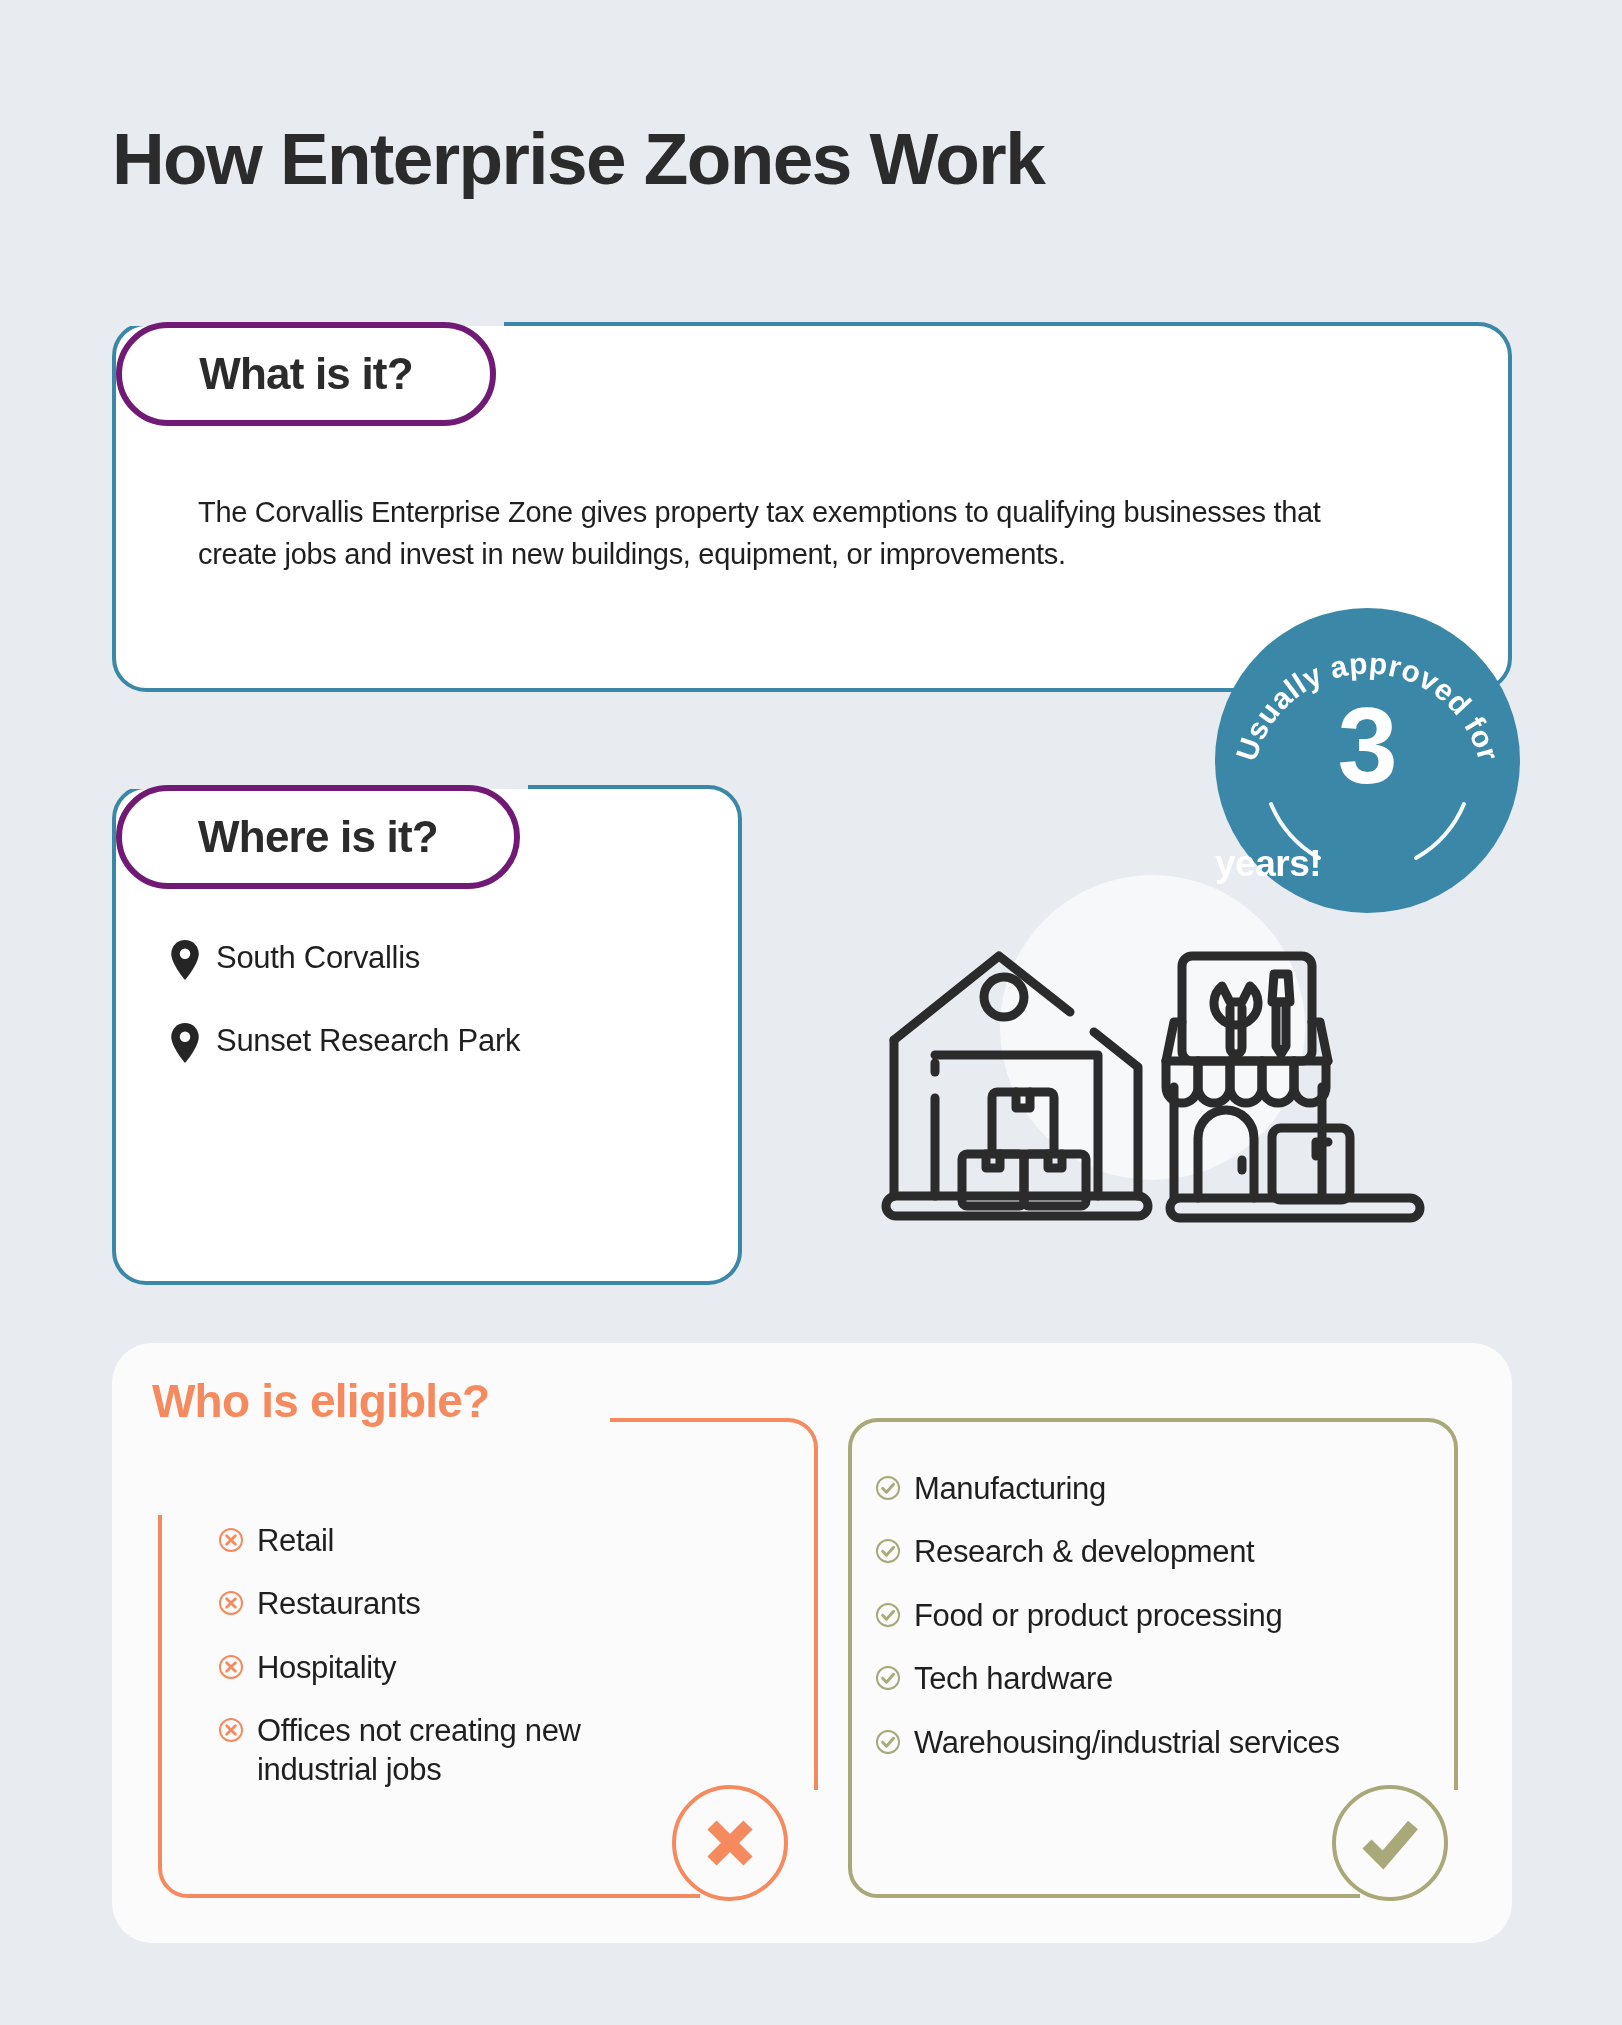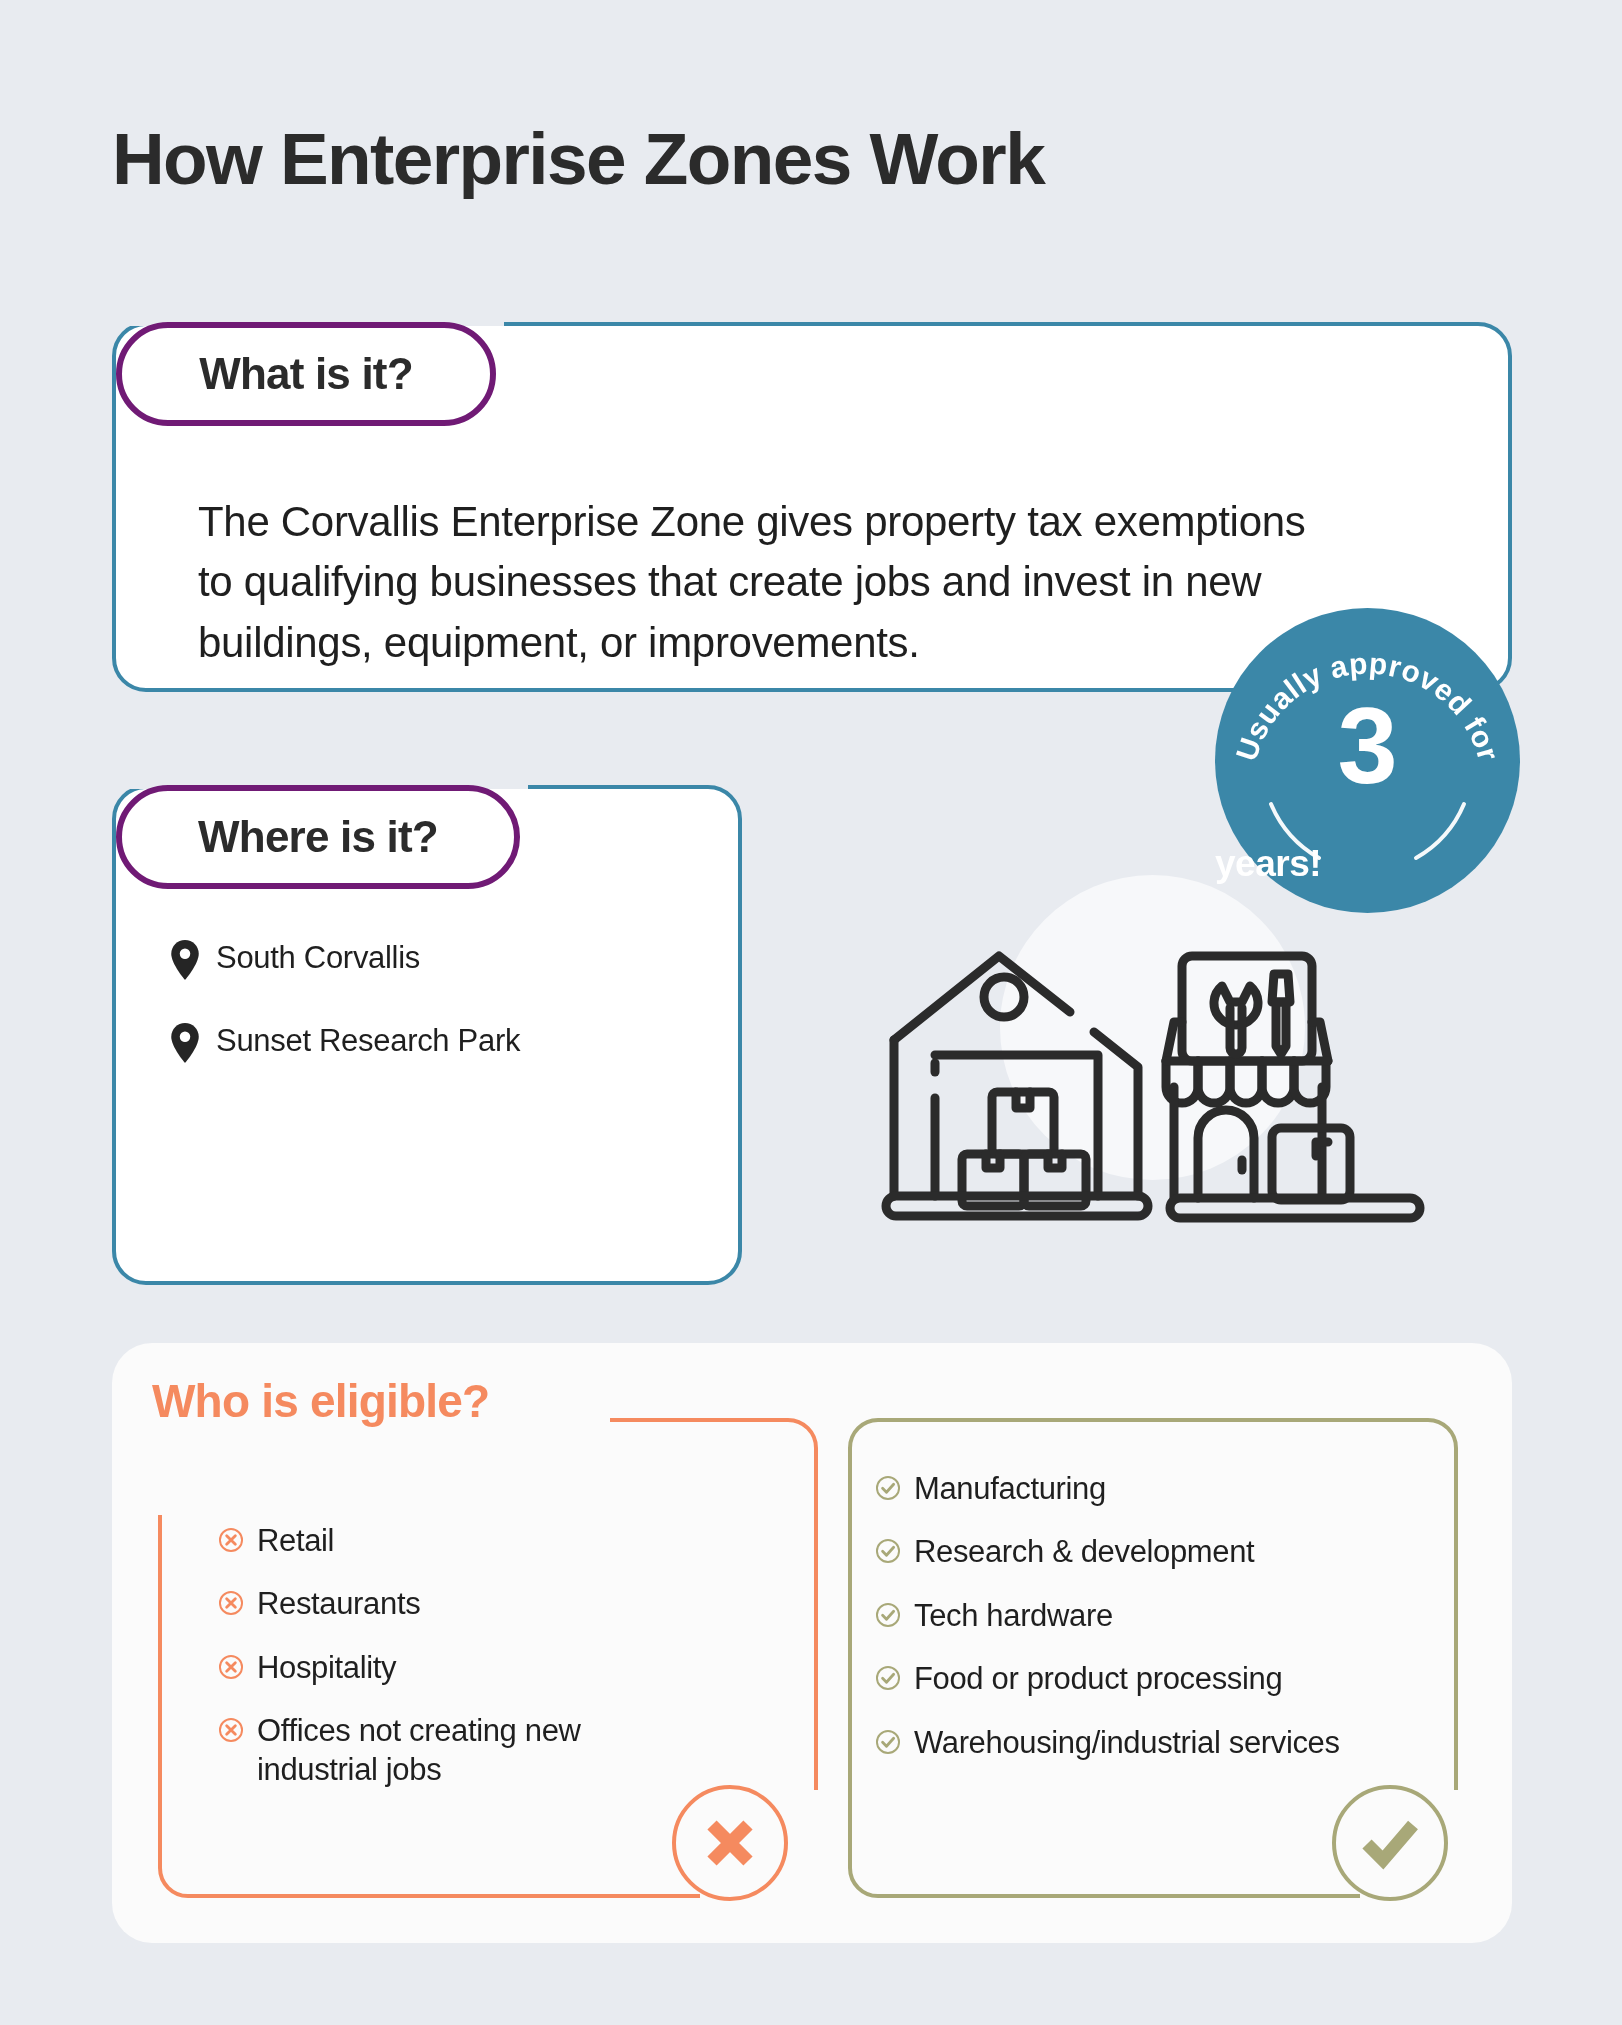--- a/index.html
+++ b/index.html
@@ -76,21 +76,21 @@
     left: 116px;
     top: 322px;
     width: 380px;
     height: 104px;
   }
   #what-body {
     position: absolute;
     left: 198px;
     top: 492px;
     width: 1130px;
-    font-size: 42px;
+    font-size: 29px;
     line-height: 1.44;
     color: #1f1f1f;
     font-weight: 500;
     letter-spacing: -0.3px;
     z-index: 2;
   }
 
   
   #where-card {
     left: 112px;
@@ -439,28 +439,28 @@
         <circle cx="12" cy="12" r="10.2" fill="none" stroke="#a8a878" stroke-width="1.8"></circle>
         <path d="M7 12.3 L10.6 15.9 L17.2 8.6" stroke="#a8a878" stroke-width="2.6" fill="none" stroke-linecap="round" stroke-linejoin="round"></path>
       </svg>
       <span class="elig-label">Research &amp; development</span>
     </div>
     <div class="elig-row">
       <svg class="mini-icon" width="26" height="26" viewBox="0 0 24 24">
         <circle cx="12" cy="12" r="10.2" fill="none" stroke="#a8a878" stroke-width="1.8"></circle>
         <path d="M7 12.3 L10.6 15.9 L17.2 8.6" stroke="#a8a878" stroke-width="2.6" fill="none" stroke-linecap="round" stroke-linejoin="round"></path>
       </svg>
-      <span class="elig-label">Tech hardware</span>
+      <span class="elig-label">Food or product processing</span>
     </div>
     <div class="elig-row">
       <svg class="mini-icon" width="26" height="26" viewBox="0 0 24 24">
         <circle cx="12" cy="12" r="10.2" fill="none" stroke="#a8a878" stroke-width="1.8"></circle>
         <path d="M7 12.3 L10.6 15.9 L17.2 8.6" stroke="#a8a878" stroke-width="2.6" fill="none" stroke-linecap="round" stroke-linejoin="round"></path>
       </svg>
-      <span class="elig-label">Food or product processing</span>
+      <span class="elig-label">Tech hardware</span>
     </div>
     <div class="elig-row">
       <svg class="mini-icon" width="26" height="26" viewBox="0 0 24 24">
         <circle cx="12" cy="12" r="10.2" fill="none" stroke="#a8a878" stroke-width="1.8"></circle>
         <path d="M7 12.3 L10.6 15.9 L17.2 8.6" stroke="#a8a878" stroke-width="2.6" fill="none" stroke-linecap="round" stroke-linejoin="round"></path>
       </svg>
       <span class="elig-label">Warehousing/industrial services</span>
     </div>
   </div>
 

